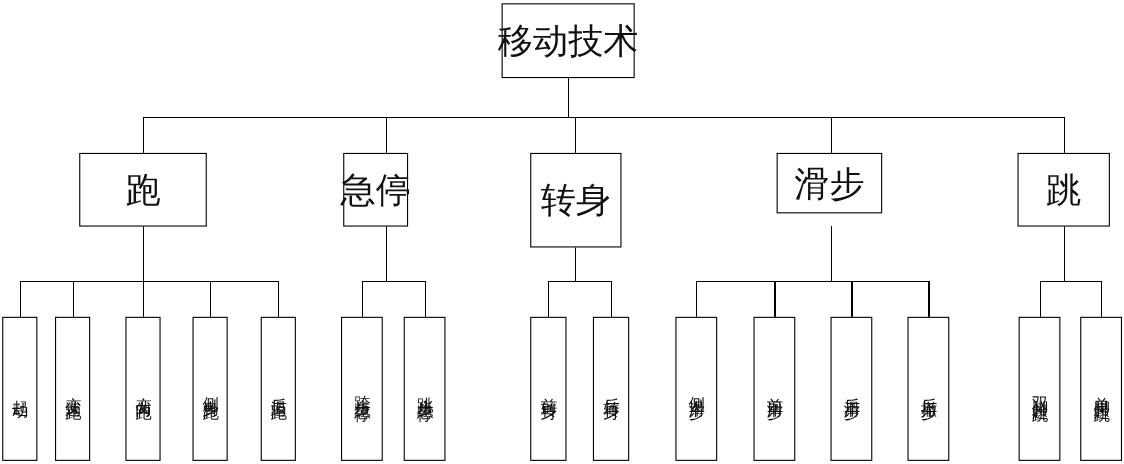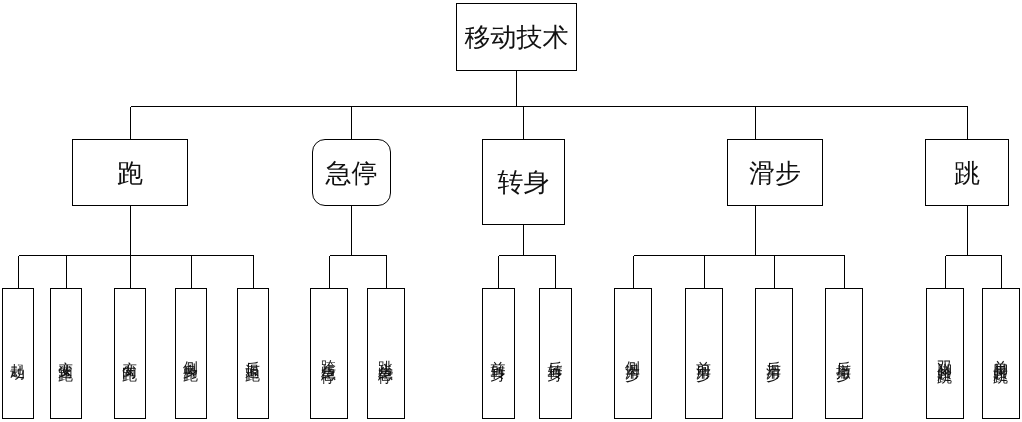--- a/index.html
+++ b/index.html
@@ -25,38 +25,38 @@
     position: absolute;
     box-sizing: border-box;
     border: 1px solid #000000;
     background: #ffffff;
     display: flex;
     align-items: center;
     justify-content: center;
     color: #111111;
   }
   .hnode {
-    font-size: 26px;
+    font-size: 32px;
     line-height: 1;
     white-space: nowrap;
   }
   .leaf .v {
     writing-mode: vertical-rl;
     text-orientation: upright;
     font-size: 15px;
     letter-spacing: 3px;
     line-height: 1;
   }
   
   .root { left: 456px; top: 3px;  width: 121px; height: 68px; }
   
   .b0 { left: 72px;  top: 139px; width: 116px; height: 67px; }
-  .b1 { left: 312px; top: 139px; width: 79px;  height: 67px; border-radius: 13px; }
+  .b1 { left: 312px; top: 139px; width: 59px;  height: 67px; }
   .b2 { left: 482px; top: 139px; width: 83px;  height: 86px; }
-  .b3 { left: 727px; top: 139px; width: 96px;  height: 67px; }
+  .b3 { left: 706px; top: 139px; width: 96px;  height: 55px; }
   .b4 { left: 925px; top: 139px; width: 84px;  height: 67px; }
   
   .leaf { top: 288px; height: 131px; }
   .l00 { left: 2px;   width: 32px; }
   .l01 { left: 50px;  width: 32px; }
   .l02 { left: 114px; width: 32px; }
   .l03 { left: 175px; width: 32px; }
   .l04 { left: 237px; width: 32px; }
   .l10 { left: 310px; width: 38px; }
   .l11 { left: 367px; width: 38px; }

